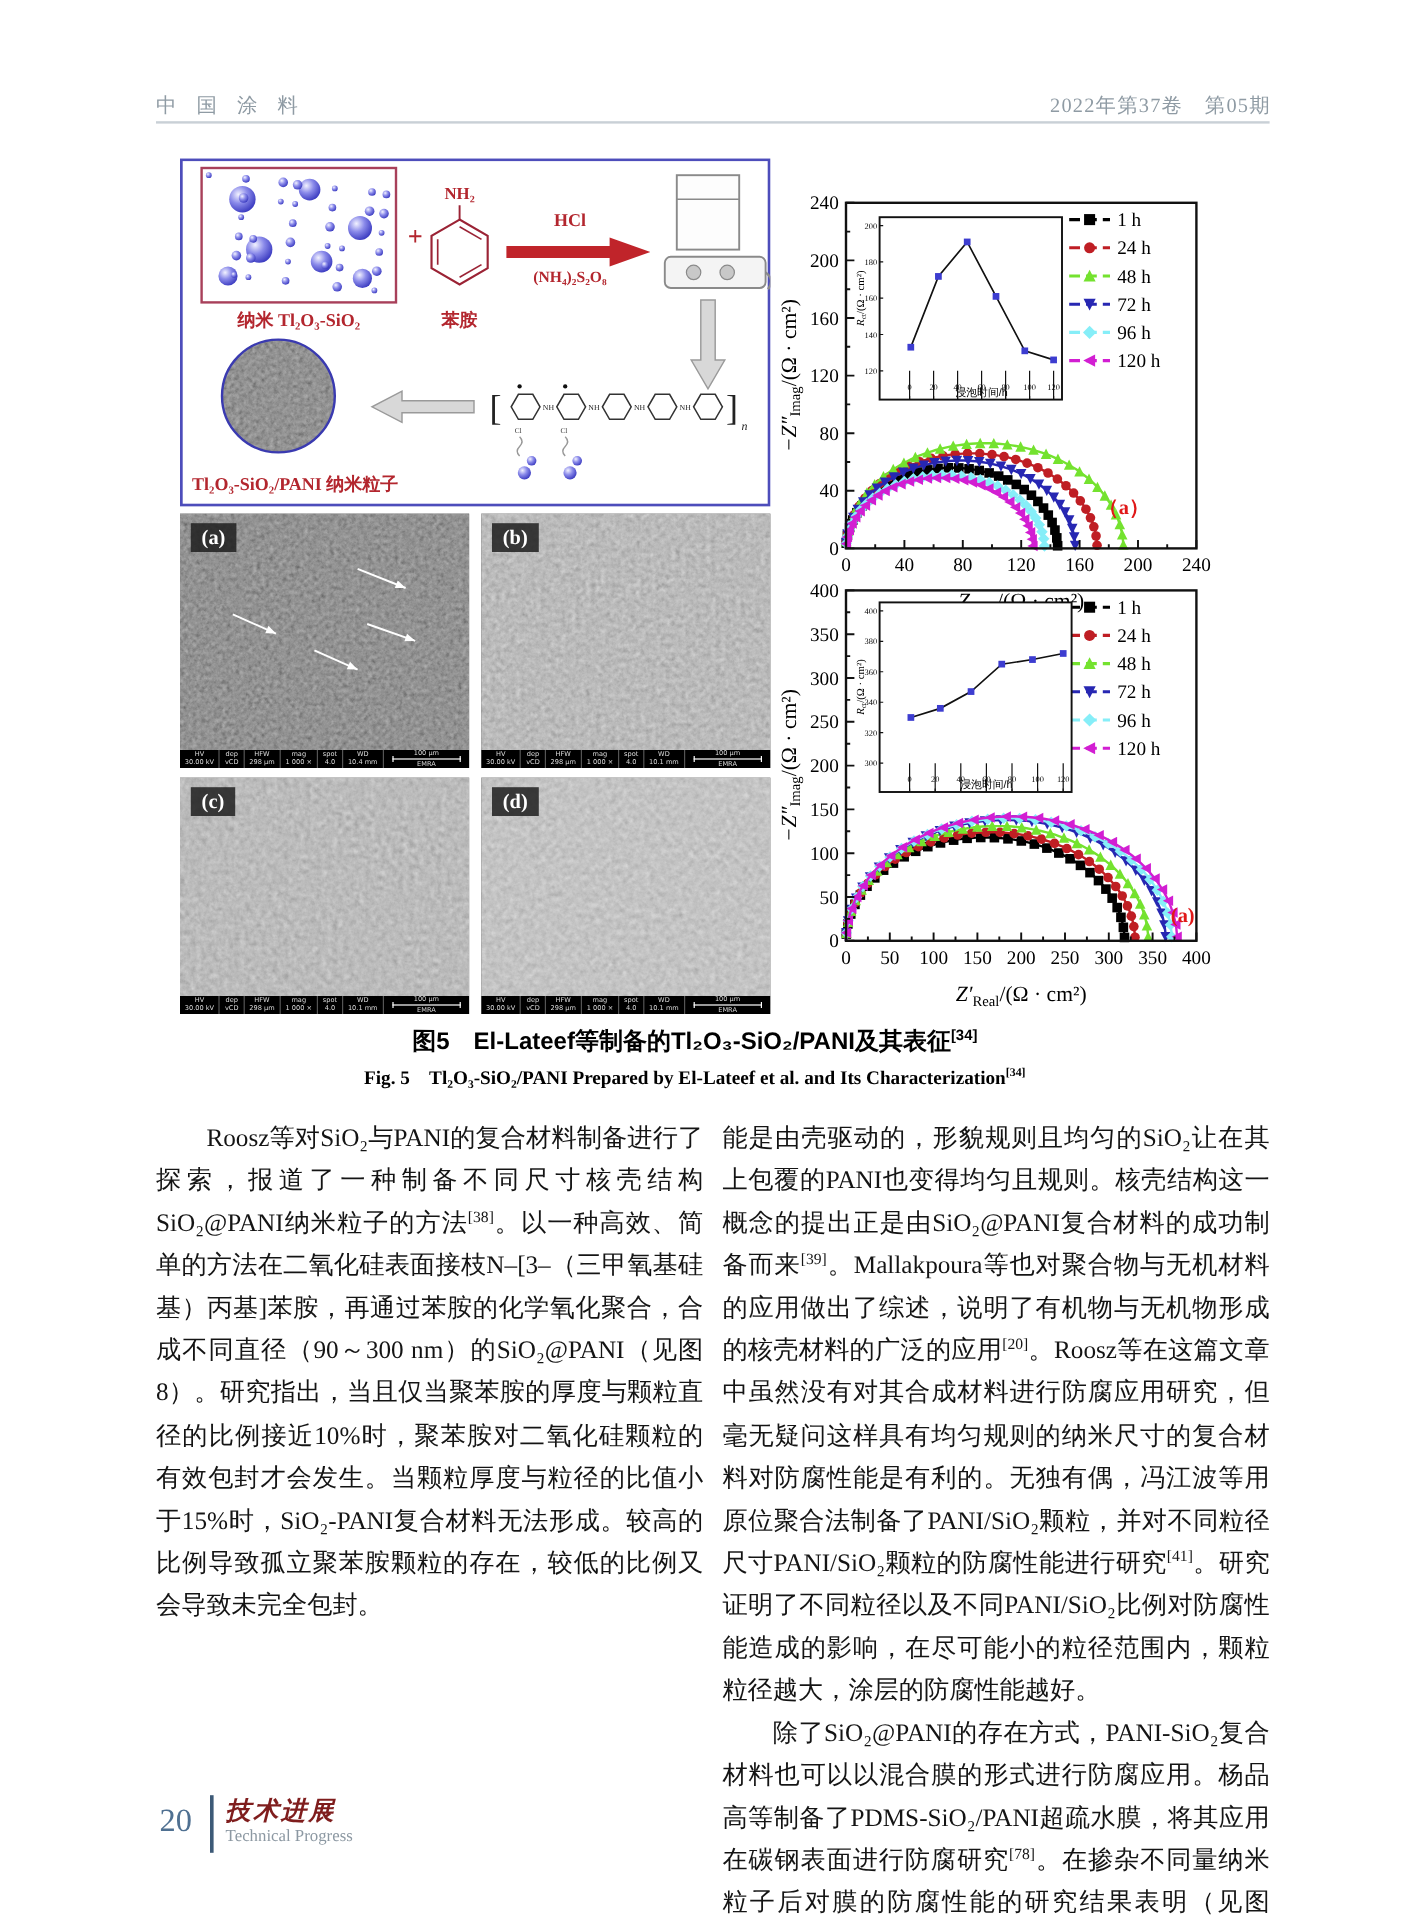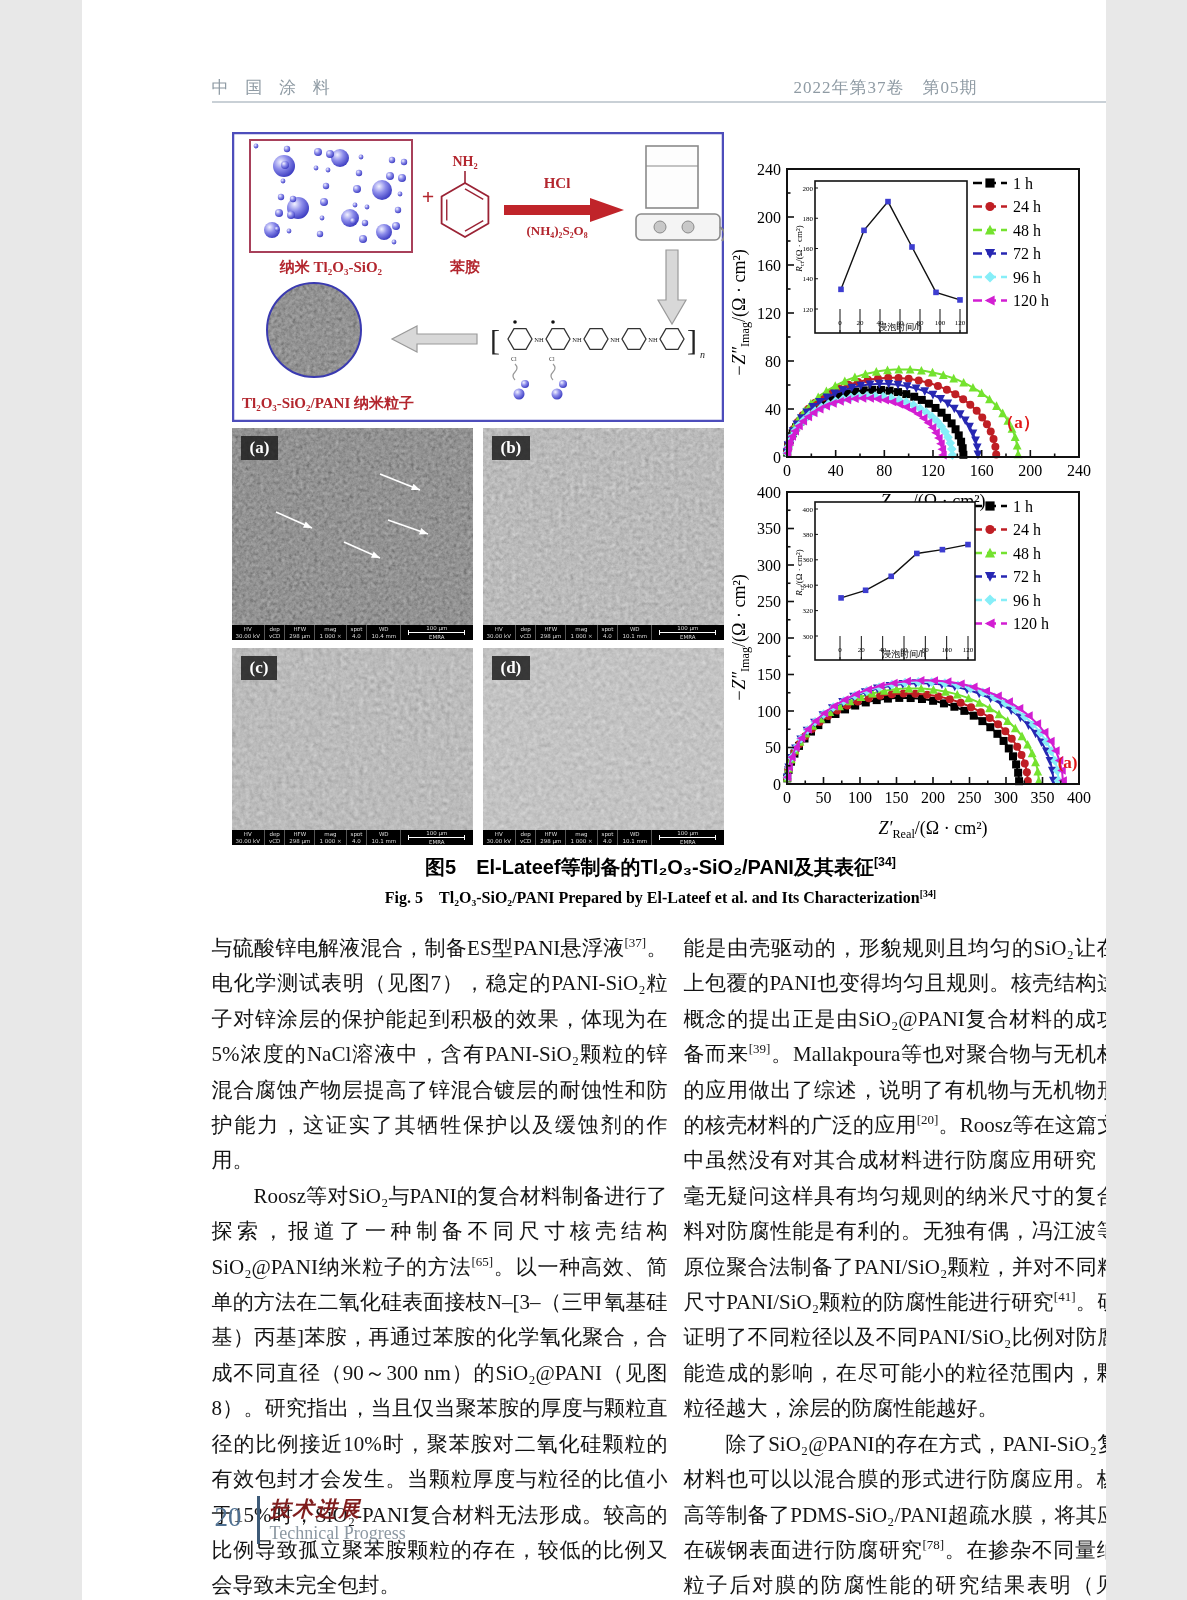--- a/index.html
+++ b/index.html
@@ -1,16 +1,16 @@
 <!DOCTYPE html>
 <html><head>
 <meta charset="utf-8">
 <style>
   html,body{margin:0;padding:0;background:#e8e8e8;}
-  .page{position:relative;width:1024px;height:1600px;background:#ffffff;margin:0 auto;
+  .page{position:relative;width:1187px;height:1600px;background:#ffffff;margin:0 auto;
         font-family:"Liberation Serif",serif;color:#111;overflow:hidden;}
   .abs{position:absolute;}
   
   .hdr-journal{left:130px;top:76px;font-family:"Liberation Sans",sans-serif;font-size:17px;
                letter-spacing:6px;color:#8f9ba4;}
   .hdr-issue{right:128px;top:76px;font-family:Liberation Serif, serif;font-size:17px;
              color:#8f9ba4;letter-spacing:1px;}
   .hdr-rule{left:130px;top:101px;width:928px;height:2px;background:#c9d0d6;}
   
   .scheme{left:150px;top:132px;width:492px;height:290px;}
@@ -34,21 +34,21 @@
   sup{font-size:0.62em;vertical-align:super;line-height:0;}
   
   .col{position:absolute;width:456px;text-align:justify;font-size:21px;line-height:35.4px;color:#141414;}
   .col p{margin:0;}
   .col p.ind{text-indent:2em;}
   
   .ft-num{left:133px;top:1502px;font-size:27px;color:#4f7091;}
   .ft-bar{left:175px;top:1496px;width:3px;height:48px;background:#3d5a77;}
   .ft-zh{left:188px;top:1495px;font-family:"Liberation Sans",sans-serif;font-size:21px;
          font-weight:bold;color:#7f1d1d;letter-spacing:2px;font-style:italic;}
-  .ft-en{left:188px;top:1523px;font-size:18px;color:#8c98a2;}
+  .ft-en{left:188px;top:1523px;font-size:14px;color:#8c98a2;}
   .chart-mount{position:absolute;}
   svg text{user-select:none;}
 </style>
 </head>
 <body>
 
 <div class="page">
 
   <svg width="0" height="0" style="position:absolute">
     <defs>
@@ -1013,22 +1013,21 @@
       </svg></div>
 
   <div class="abs cap cap-zh">
     <span>图5　El-Lateef等制备的Tl₂O₃-SiO₂/PANI及其表征</span><sup>[34]</sup>
   </div>
   <div class="abs cap cap-en">
     <span>Fig. 5　Tl₂O₃-SiO₂/PANI Prepared by El-Lateef et al. and Its Characterization</span><sup>[34]</sup>
   </div>
 
   <div id="col-left" class="col" style="left:130px;top:931px;">
-      <p>与硫酸锌电解液混合，制备ES型PANI悬浮液<sup>[37]</sup>。电化学测试表明（见图7），稳定的PANI-SiO₂粒子对锌涂层的保护能起到积极的效果，体现为在5%浓度的NaCl溶液中，含有PANI-SiO₂颗粒的锌混合腐蚀产物层提高了锌混合镀层的耐蚀性和防护能力，这证实了其牺牲保护以及缓蚀剂的作用。</p>
-      <p class="ind">Roosz等对SiO₂与PANI的复合材料制备进行了探索，报道了一种制备不同尺寸核壳结构SiO₂@PANI纳米粒子的方法<sup>[65]</sup>。以一种高效、简单的方法在二氧化硅表面接枝N–[3–（三甲氧基硅基）丙基]苯胺，再通过苯胺的化学氧化聚合，合成不同直径（90～300 nm）的SiO₂@PANI（见图8）。研究指出，当且仅当聚苯胺的厚度与颗粒直径的比例接近10%时，聚苯胺对二氧化硅颗粒的有效包封才会发生。当颗粒厚度与粒径的比值小于15%时，SiO₂-PANI复合材料无法形成。较高的比例导致孤立聚苯胺颗粒的存在，较低的比例又会导致未完全包封。</p>
+      <p class="ind">Roosz等对SiO₂与PANI的复合材料制备进行了探索，报道了一种制备不同尺寸核壳结构SiO₂@PANI纳米粒子的方法<sup>[38]</sup>。以一种高效、简单的方法在二氧化硅表面接枝N–[3–（三甲氧基硅基）丙基]苯胺，再通过苯胺的化学氧化聚合，合成不同直径（90～300 nm）的SiO₂@PANI（见图8）。研究指出，当且仅当聚苯胺的厚度与颗粒直径的比例接近10%时，聚苯胺对二氧化硅颗粒的有效包封才会发生。当颗粒厚度与粒径的比值小于15%时，SiO₂-PANI复合材料无法形成。较高的比例导致孤立聚苯胺颗粒的存在，较低的比例又会导致未完全包封。</p>
     </div>
   <div id="col-right" class="col" style="left:602px;top:931px;">
       <p>能是由壳驱动的，形貌规则且均匀的SiO₂让在其上包覆的PANI也变得均匀且规则。核壳结构这一概念的提出正是由SiO₂@PANI复合材料的成功制备而来<sup>[39]</sup>。Mallakpoura等也对聚合物与无机材料的应用做出了综述，说明了有机物与无机物形成的核壳材料的广泛的应用<sup>[20]</sup>。Roosz等在这篇文章中虽然没有对其合成材料进行防腐应用研究，但毫无疑问这样具有均匀规则的纳米尺寸的复合材料对防腐性能是有利的。无独有偶，冯江波等用原位聚合法制备了PANI/SiO₂颗粒，并对不同粒径尺寸PANI/SiO₂颗粒的防腐性能进行研究<sup>[41]</sup>。研究证明了不同粒径以及不同PANI/SiO₂比例对防腐性能造成的影响，在尽可能小的粒径范围内，颗粒粒径越大，涂层的防腐性能越好。</p>
       <p class="ind">除了SiO₂@PANI的存在方式，PANI-SiO₂复合材料也可以以混合膜的形式进行防腐应用。杨品高等制备了PDMS-SiO₂/PANI超疏水膜，将其应用在碳钢表面进行防腐研究<sup>[78]</sup>。在掺杂不同量纳米粒子后对膜的防腐性能的研究结果表明（见图9），纳米颗粒含量过</p>
     </div>
 
   <div class="abs ft-num">20</div>
   <div class="abs ft-bar"></div>
   <div class="abs ft-zh">技术进展</div>
   <div class="abs ft-en">Technical Progress</div>

